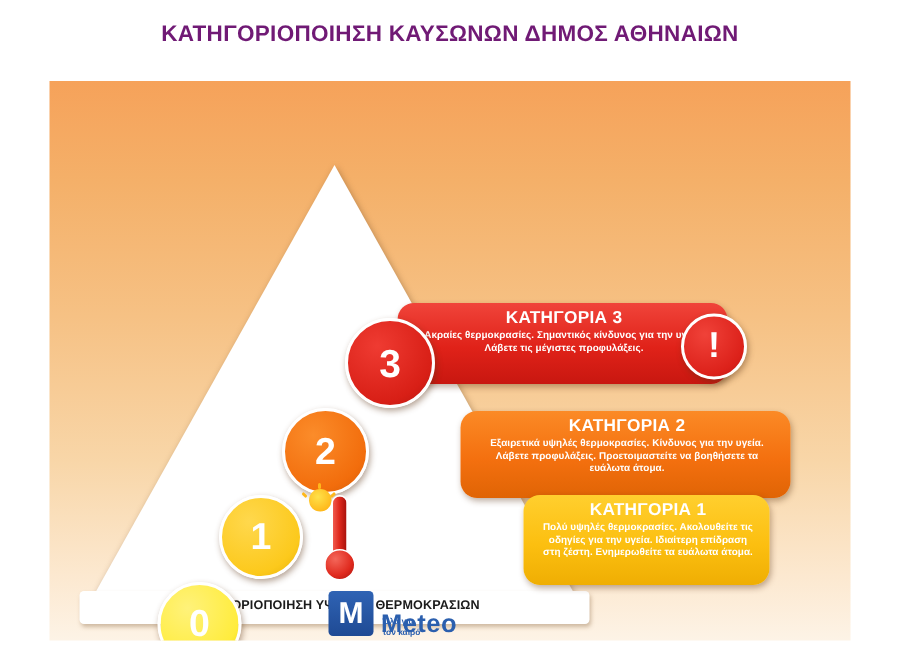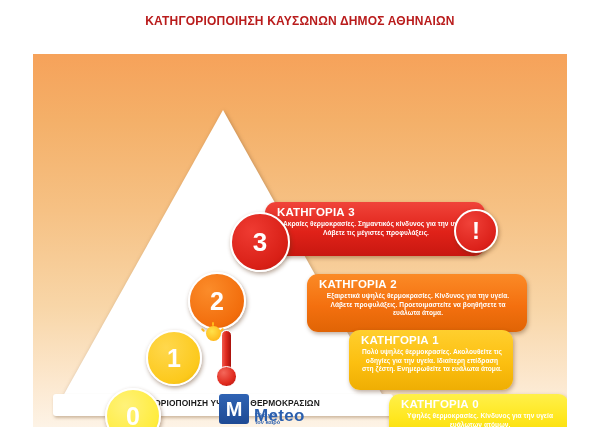--- a/index.html
+++ b/index.html
@@ -17,23 +17,23 @@
     position: relative;
     width: 600px;
     height: 446px;
   }
   #main-title {
     position: absolute;
     left: 0;
     top: 14px;
     width: 600px;
     text-align: center;
-    font-size: 12px;
-    font-weight: bold;
-    color: #b91c1c;
+    font-size: 15px;
+    font-weight: bold;
+    color: #701a75;
     letter-spacing: 0.2px;
   }
   #poster {
     position: absolute;
     left: 33px;
     top: 54px;
     width: 534px;
     height: 373px;
     background: linear-gradient(to bottom, #f6a25a 0%, #f4b069 18%, #f6c184 42%, #f8d6a8 68%, #fce8cf 88%, #fdf3e6 100%);
     overflow: hidden;
@@ -111,21 +111,21 @@
     position: absolute;
     border-radius: 11px 11px 11px 11px;
     color: #ffffff;
     box-shadow: 1px 2px 4px rgba(90,50,20,0.4);
     padding: 4px 10px 5px 12px;
     box-sizing: border-box;
   }
   .cat-title {
     font-size: 11.5px;
     font-weight: bold;
-    text-align: left;
+    text-align: center;
     line-height: 1.15;
     letter-spacing: 0.2px;
     margin-bottom: 1px;
   }
   .cat-desc {
     font-size: 6.6px;
     font-weight: bold;
     text-align: center;
     line-height: 1.28;
     letter-spacing: 0.05px;
@@ -294,24 +294,20 @@
     </div>
 
     <div class="cat-bar" id="bar-1">
       <div class="cat-title">ΚΑΤΗΓΟΡΙΑ 1</div>
       <div class="cat-desc">Πολύ υψηλές θερμοκρασίες. Ακολουθείτε τις οδηγίες για την υγεία. Ιδιαίτερη επίδραση στη ζέστη. Ενημερωθείτε τα ευάλωτα άτομα.</div>
     </div>
     <div class="circle" id="circle-1">
       <span>1</span>
     </div>
 
-    <div class="cat-bar" id="bar-0">
-      <div class="cat-title">ΚΑΤΗΓΟΡΙΑ 0</div>
-      <div class="cat-desc">Υψηλές θερμοκρασίες. Κίνδυνος για την υγεία ευάλωτων ατόμων.</div>
-    </div>
     <div class="circle" id="circle-0">
       <span>0</span>
     </div>
 
     <div id="thermo">
       <div class="sun"></div>
       <div class="ray" style="left:7px; top:-4px;"></div>
       <div class="ray" style="left:16px; top:2px; transform:rotate(45deg);"></div>
       <div class="ray" style="left:-3px; top:2px; transform:rotate(-45deg);"></div>
       <div class="stem"></div>

